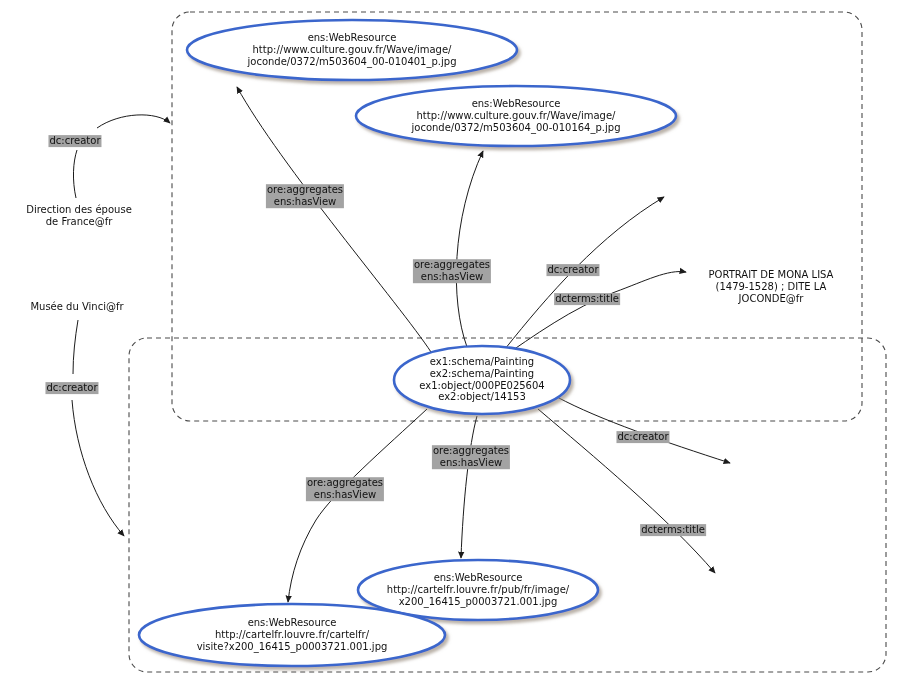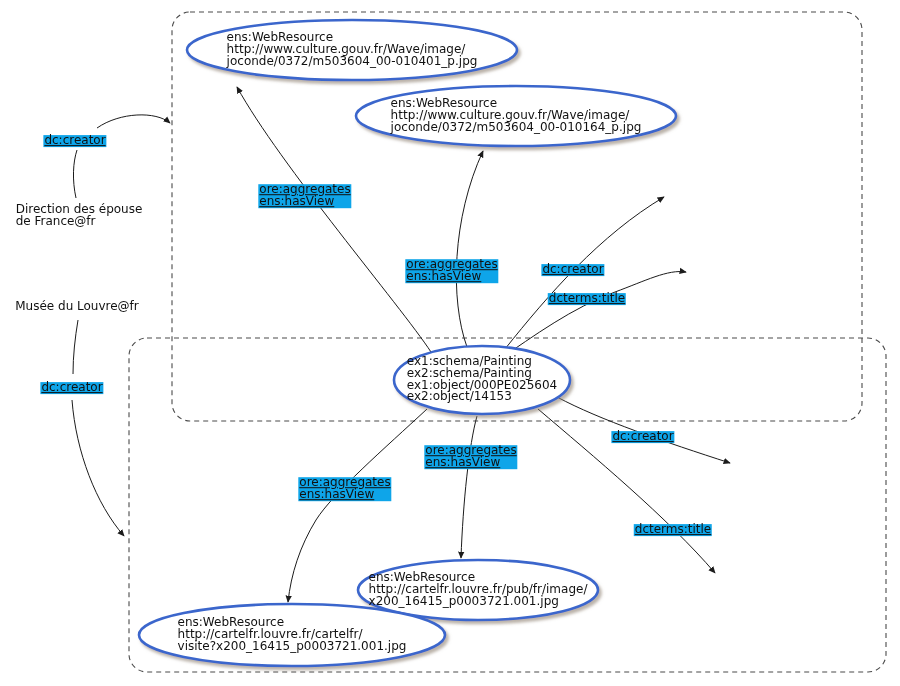--- a/index.html
+++ b/index.html
@@ -2,23 +2,23 @@
 <html style="--node-stroke: #3b66cc; --edge-color: #1c1c1c; --frame-color: #4a4a4a; --text-color: #111111;"><head>
 <meta charset="utf-8">
 <style>
   html,body{margin:0;padding:0;background:#ffffff;}
   .canvas{position:relative;width:900px;height:686px;background:#fff;overflow:hidden;
           font-family:"DejaVu Sans",sans-serif;}
   .canvas svg{position:absolute;left:0;top:0;}
   .edge{stroke:var(--edge-color,#1c1c1c);fill:none;stroke-width:1;}
   .frame{stroke:var(--frame-color,#4a4a4a);fill:none;stroke-width:1.1;stroke-dasharray:5 4;}
   .node-ellipse{fill:#ffffff;stroke:var(--node-stroke,#3b66cc);stroke-width:2.6;}
-  .label{position:absolute;transform:translate(-50%,-50%);white-space:pre;
-         font-size:12px;line-height:11.8px;color:var(--text-color,#111);}
-  .edge-label{background:#0ea5e9;padding:0 1px;text-decoration:underline;}
+  .label{position:absolute;transform:translate(-50%,-50%);white-space:pre;text-align:center;
+         font-size:10px;line-height:11.8px;color:var(--text-color,#111);}
+  .edge-label{background:#a3a3a3;padding:0 1px;}
 </style>
 </head>
 <body>
 
 <div class="canvas">
 
   <svg width="900" height="686" viewBox="0 0 900 686">
     <defs>
       <marker id="arrow" viewBox="0 0 10 10" refX="8" refY="5" markerWidth="8" markerHeight="8" orient="auto">
         <path d="M0,1 L9,5 L0,9 z" fill="#1c1c1c"></path>
@@ -63,21 +63,24 @@
 ex2:object/14153</div>
   <div class="label" style="left:478px;top:590px">ens:WebResource
 http://cartelfr.louvre.fr/pub/fr/image/
 x200_16415_p0003721.001.jpg</div>
   <div class="label" style="left:292px;top:635px">ens:WebResource
 http://cartelfr.louvre.fr/cartelfr/
 visite?x200_16415_p0003721.001.jpg</div>
 
   <div class="label" style="left:79px;top:216px">Direction des épouse
 de France@fr</div>
-  <div class="label" style="left:77px;top:307px">Musée du Louvre@fr</div>
+  <div class="label" style="left:77px;top:307px">Musée du Vinci@fr</div>
+  <div class="label" style="left:771px;top:287px">PORTRAIT DE MONA LISA
+(1479-1528) ; DITE LA
+JOCONDE@fr</div>
 
   <div class="label edge-label" style="left:75px;top:141px">dc:creator</div>
   <div class="label edge-label" style="left:72px;top:388px">dc:creator</div>
   <div class="label edge-label" style="left:305px;top:196px">ore:aggregates
 ens:hasView</div>
   <div class="label edge-label" style="left:452px;top:271px">ore:aggregates
 ens:hasView</div>
   <div class="label edge-label" style="left:573px;top:270px">dc:creator</div>
   <div class="label edge-label" style="left:587px;top:299px">dcterms:title</div>
   <div class="label edge-label" style="left:643px;top:437px">dc:creator</div>

